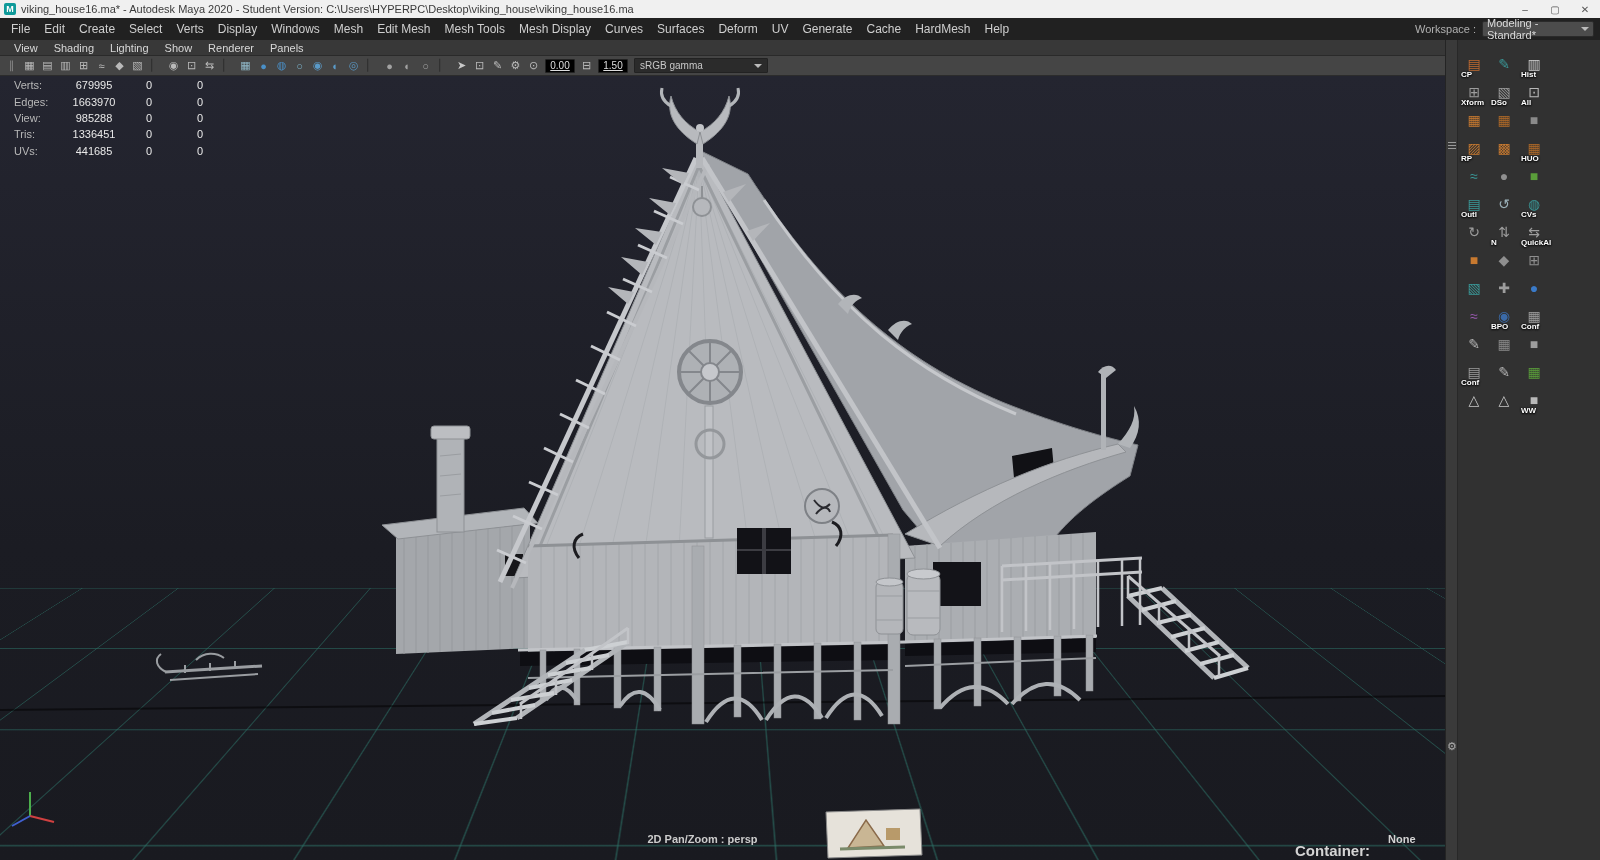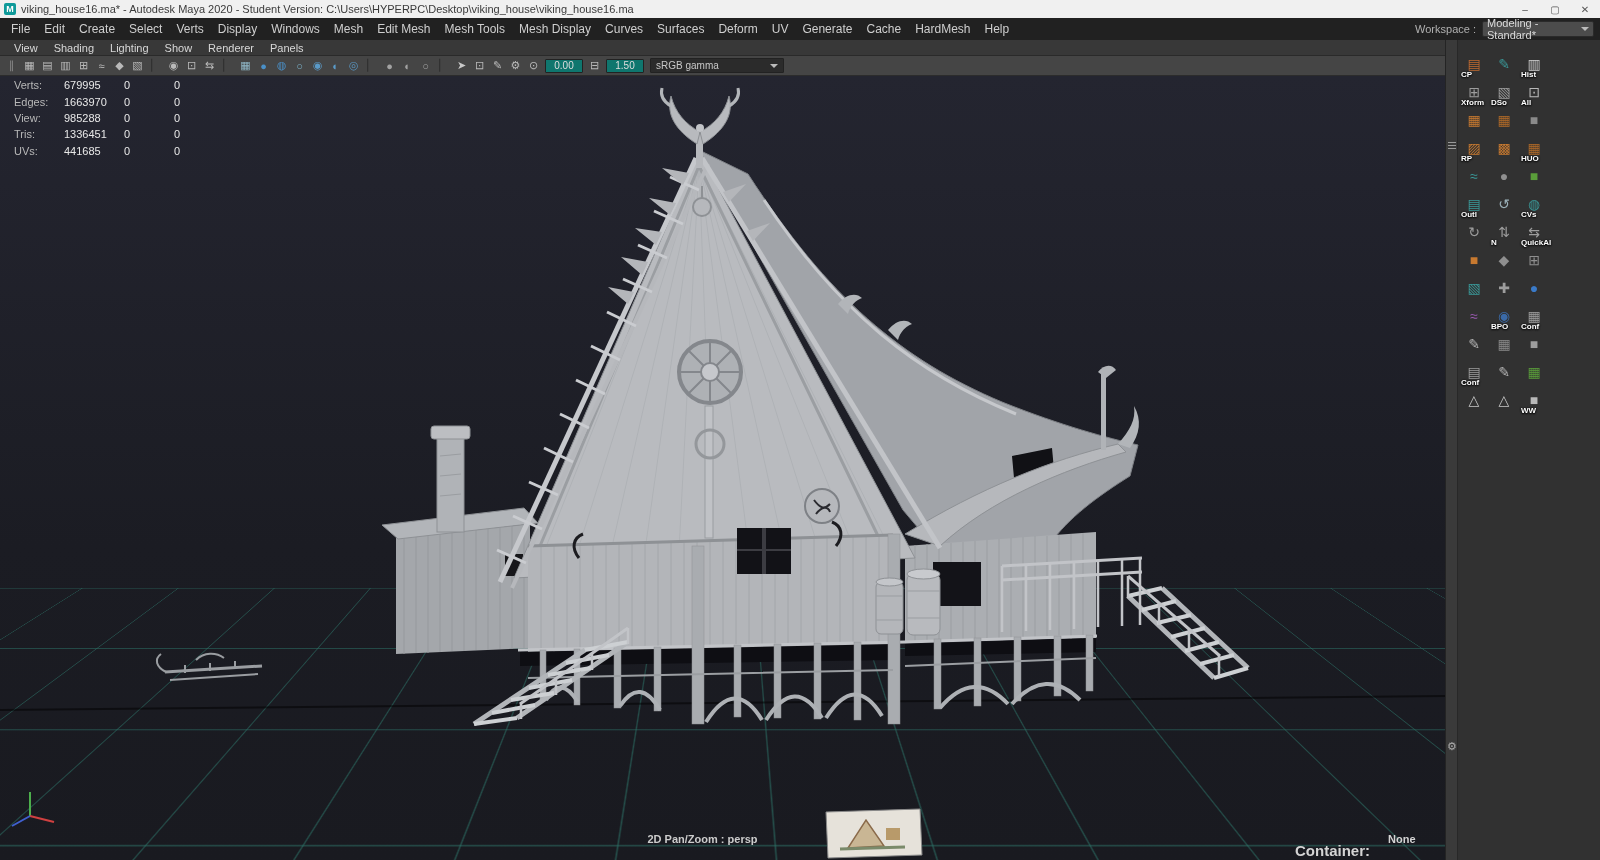--- a/index.html
+++ b/index.html
@@ -36,23 +36,23 @@
   .panel-menubar { height:16px; background:#383838; border-bottom:1px solid #2a2a2a;
                    display:flex; align-items:center; padding-left:6px;
                    font-size:11px; color:#d8d8d8; }
   .panel-menubar .pm-item { padding:1px 8px; }
 
   .toolbar { height:20px; background:#454545; border-bottom:1px solid #2c2c2c;
              display:flex; align-items:center; padding:0 3px; gap:2px; }
   .tb-icons { display:flex; align-items:center; gap:1px; }
   .tb-icon { width:17px; height:17px; display:flex; align-items:center;
              justify-content:center; font-size:11px; border-radius:2px; }
-  .num-field { width:38px; height:14px; background:#0f766e; border:1px solid #222;
+  .num-field { width:30px; height:14px; background:#000000; border:1px solid #222;
                color:#ddd; font-size:10px; display:flex; align-items:center;
-               justify-content:center; margin:0 2px; border-radius:1px; }
+               justify-content:center; margin:0 2px; border-radius:1px;text-decoration:underline; }
   .cs-dropdown { width:134px; height:15px; background:#2b2b2b; border:1px solid #222;
                  color:#c8c8c8; font-size:10px; display:flex; align-items:center;
                  padding:0 5px; margin-left:2px; border-radius:1px; }
   .single-icon { width:15px; height:15px; display:flex; align-items:center;
                  justify-content:center; font-size:11px; color:#b9b9b9; }
 
   
   .viewport { position:relative; flex:1; overflow:hidden;
               background:linear-gradient(#242530, #1b1c23 60%, #191a20); }
   .grid3d { position:absolute; left:-878px; top:512px; width:3200px; height:1700px;
@@ -60,21 +60,21 @@
               repeating-linear-gradient(to right, rgba(44,118,106,.55) 0 1px, transparent 1px 96px),
               repeating-linear-gradient(to bottom, rgba(44,118,106,.55) 0 1px, transparent 1px 96px);
             transform:perspective(620px) rotateX(57deg);
             transform-origin:top center; }
   .scene { position:absolute; inset:0; width:100%; height:100%; }
 
   .hud { position:absolute; left:14px; top:1px; font-size:11px; }
   .hud-row { display:grid; grid-template-columns:50px 60px 50px 52px; height:16.4px;
              align-items:center; }
   .hud-label { color:#b8b8b8; }
-  .hud-val { text-align:left; color:#e8e8e8; }
+  .hud-val { text-align:center; color:#e8e8e8; }
 
   .status-msg { position:absolute; bottom:15px; left:calc(50% - 20px);
                 transform:translateX(-50%); font-size:11px; font-weight:bold;
                 color:#cccccc; white-space:nowrap; }
   .container-label { position:absolute; left:1295px; bottom:1px; font-size:15px;
                      font-weight:bold; color:#d4d4d4; }
   .container-value { position:absolute; left:1388px; bottom:15px; font-size:11px;
                      font-weight:bold; color:#d4d4d4; }
 
   

